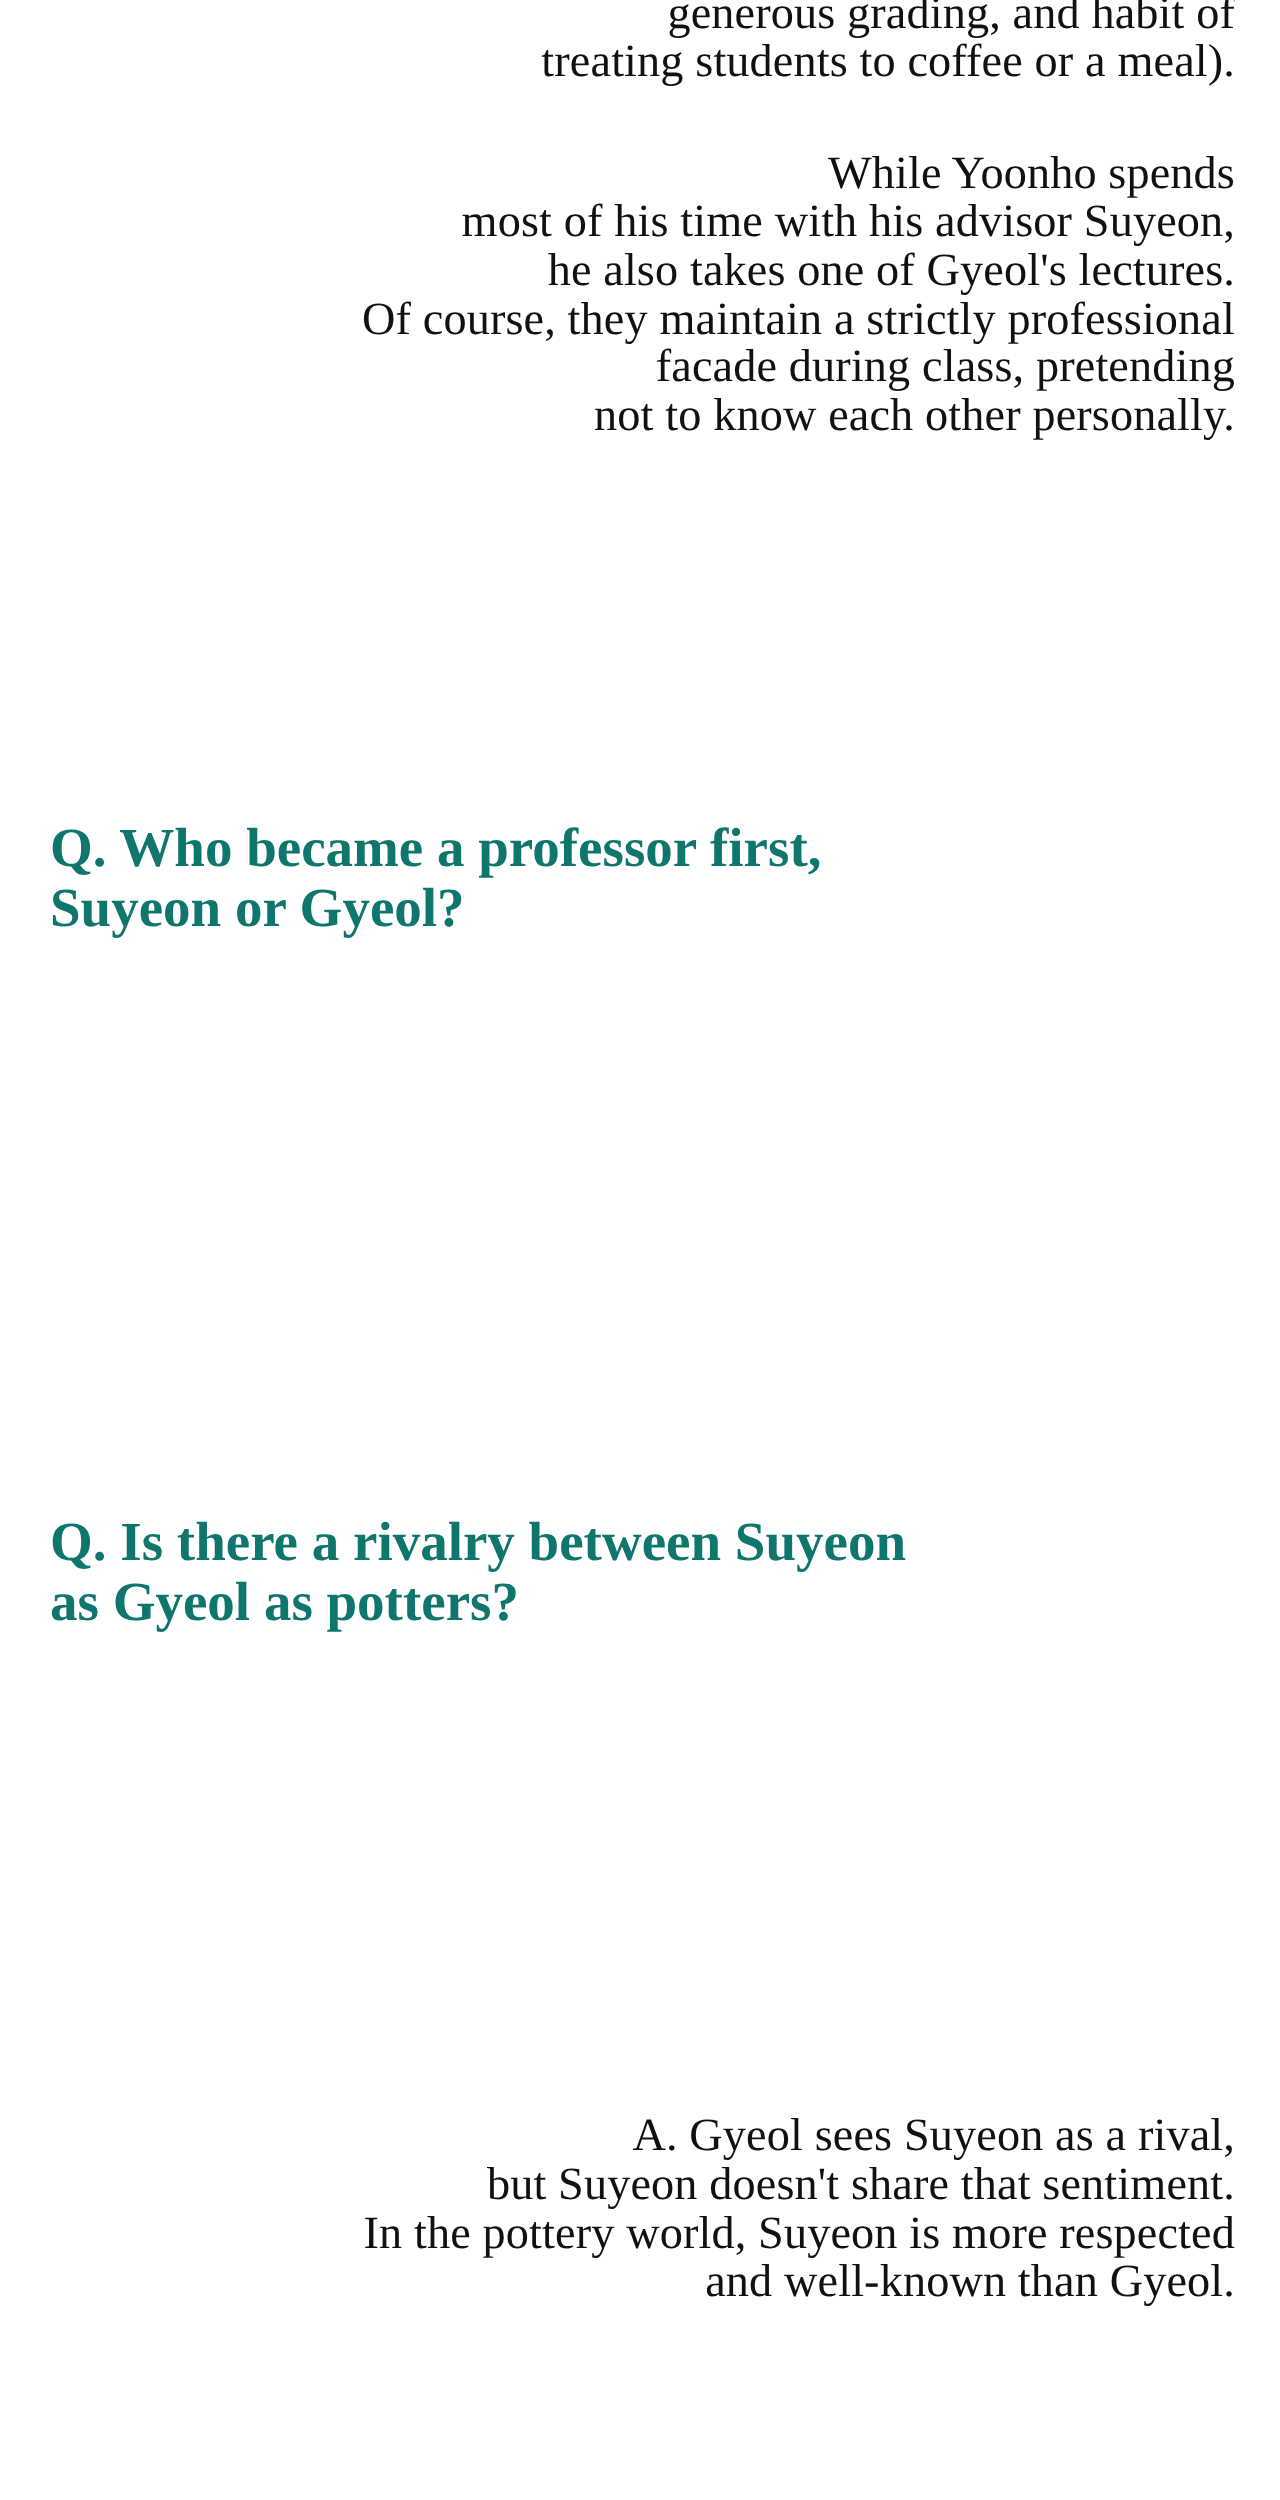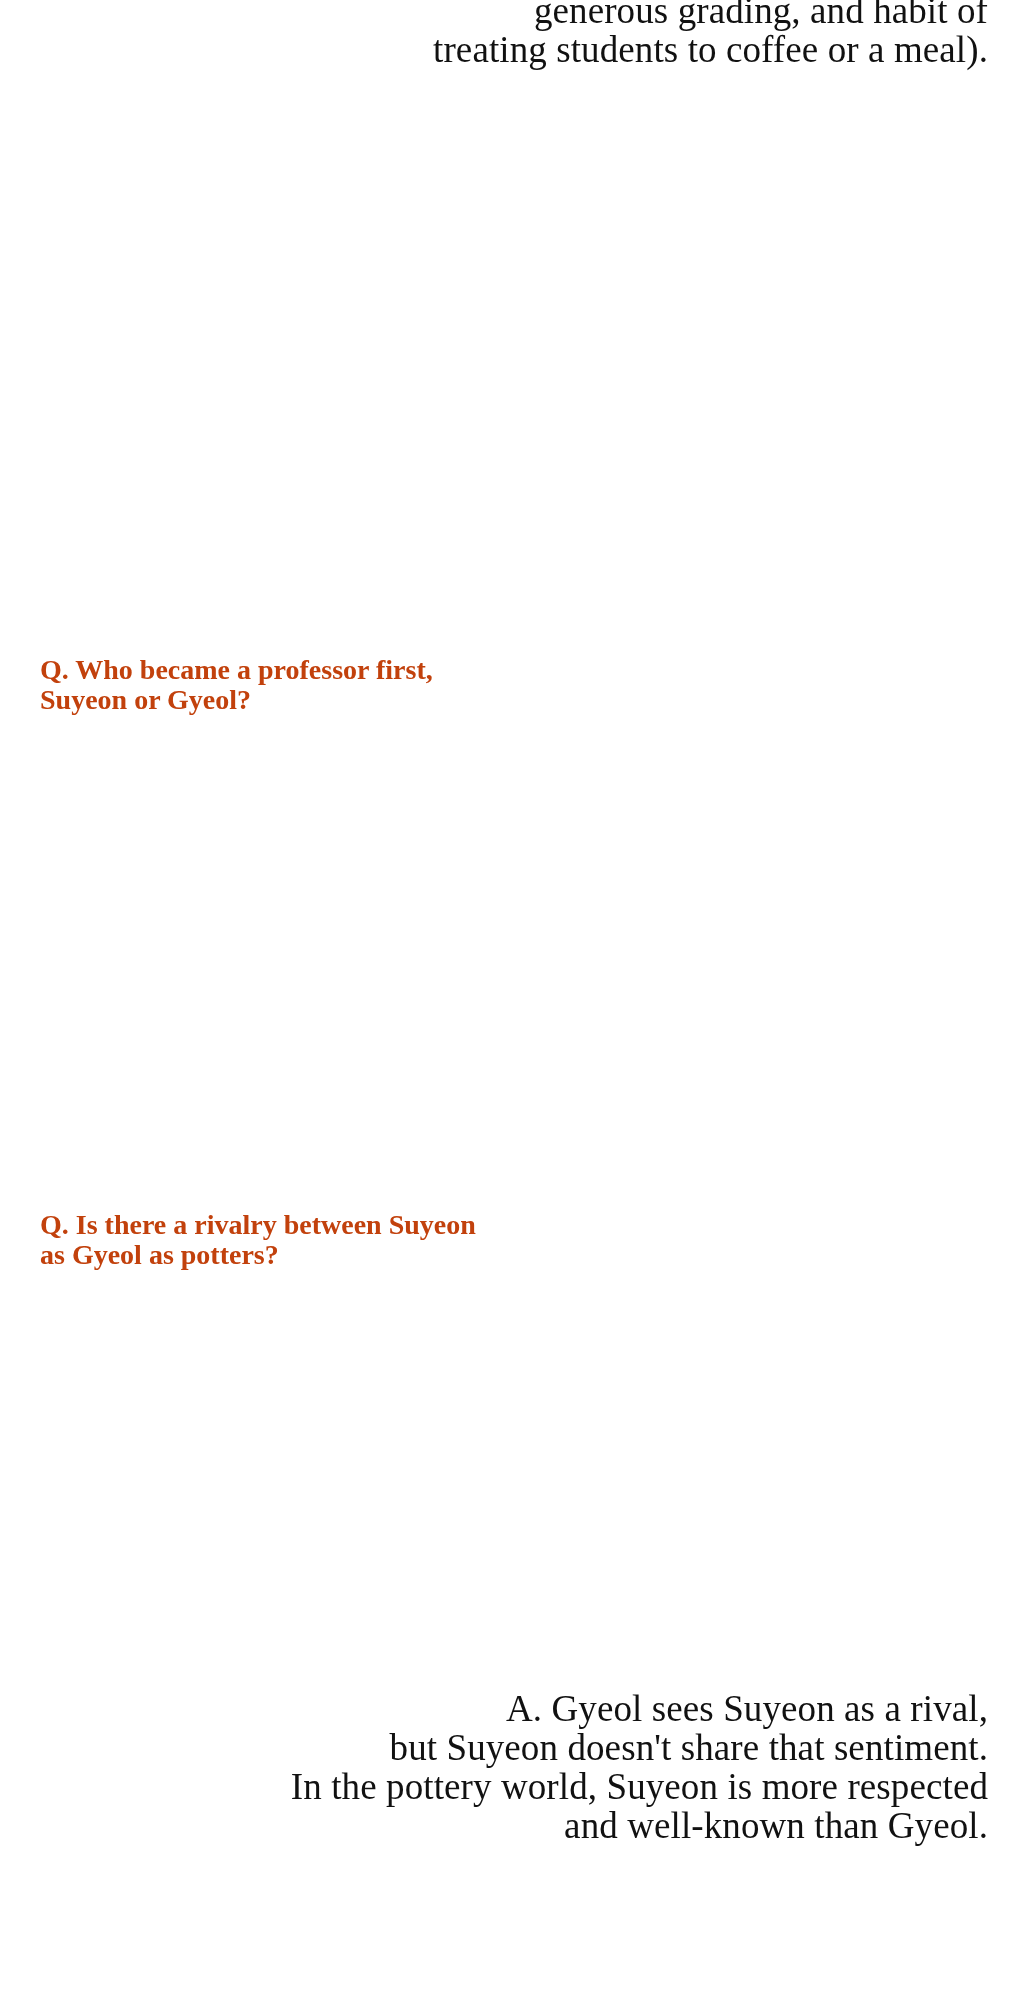--- a/index.html
+++ b/index.html
@@ -30,25 +30,25 @@
   .narration-text {
     text-align: right;
     font-size: 37px;
     line-height: 1.05;
     letter-spacing: 0.1px;
     white-space: pre-line;
     color: #111111;
   }
   .question-text {
     text-align: left;
-    font-size: 28px;
+    font-size: 44px;
     line-height: 1.08;
     font-weight: bold;
     white-space: pre-line;
-    color: #c2410c;
+    color: #0f766e;
   }
   #narration-top {
     top: -8px;
     left: 40px;
     right: 36px;
   }
   #narration-second {
     top: 120px;
     left: 40px;
     right: 36px;
@@ -78,20 +78,26 @@
   .q-two { top: 1210px; }
 </style>
 </head>
 <body>
 
 <div class="page">
 
   <div class="block narration-text" id="narration-top">generous grading, and habit of
 treating students to coffee or a meal).</div>
 
+  <div class="block narration-text" id="narration-second">While Yoonho spends
+most of his time with his advisor Suyeon,
+he also takes one of Gyeol's lectures.
+Of course, they maintain a strictly professional
+facade during class, pretending
+not to know each other personally.</div>
 
   <div class="block question-text q-one" id="question-one">Q. Who became a professor first,
 Suyeon or Gyeol?</div>
 
 
   <div class="block question-text q-two" id="question-two">Q. Is there a rivalry between Suyeon
 as Gyeol as potters?</div>
 
   <div class="block answer-text" id="answer-two">A. Gyeol sees Suyeon as a rival,
 but Suyeon doesn't share that sentiment.

